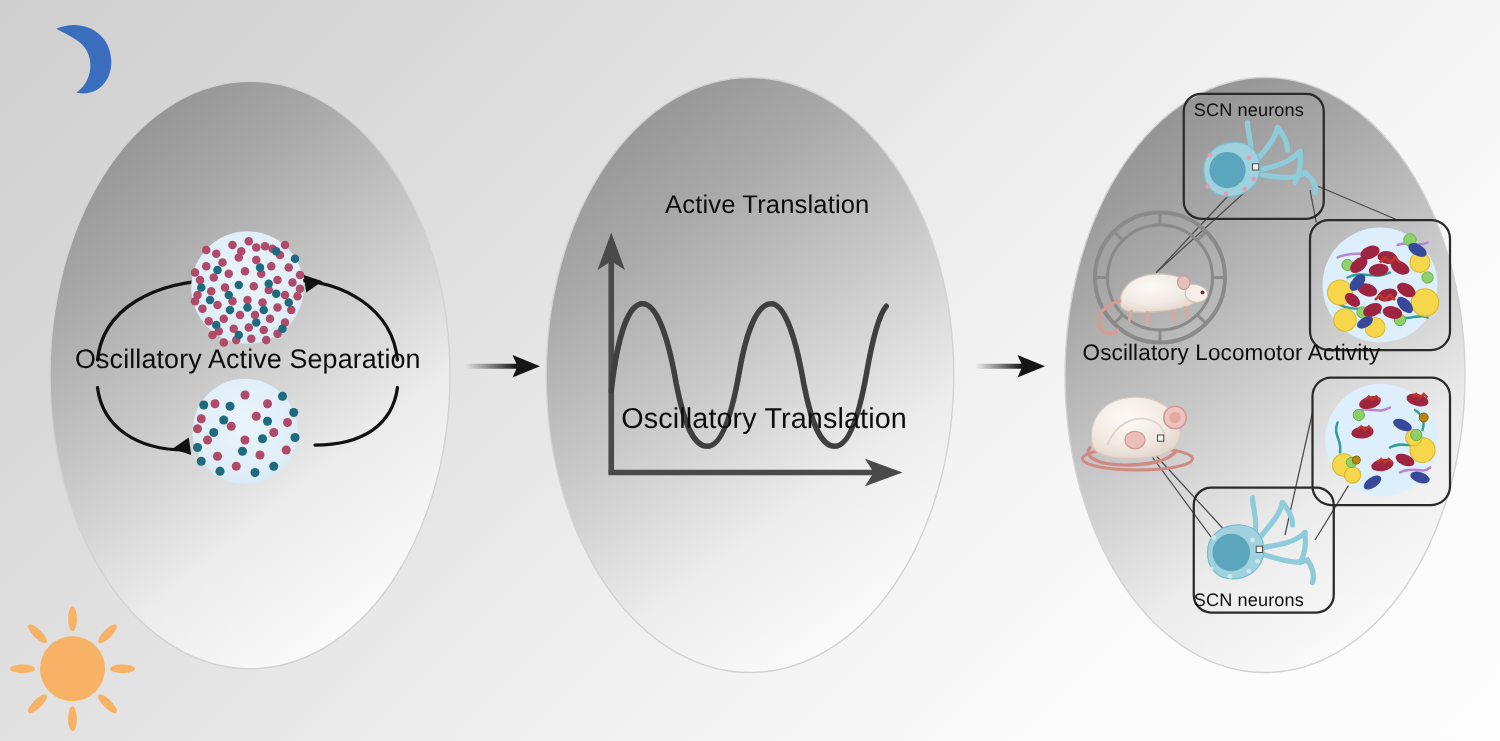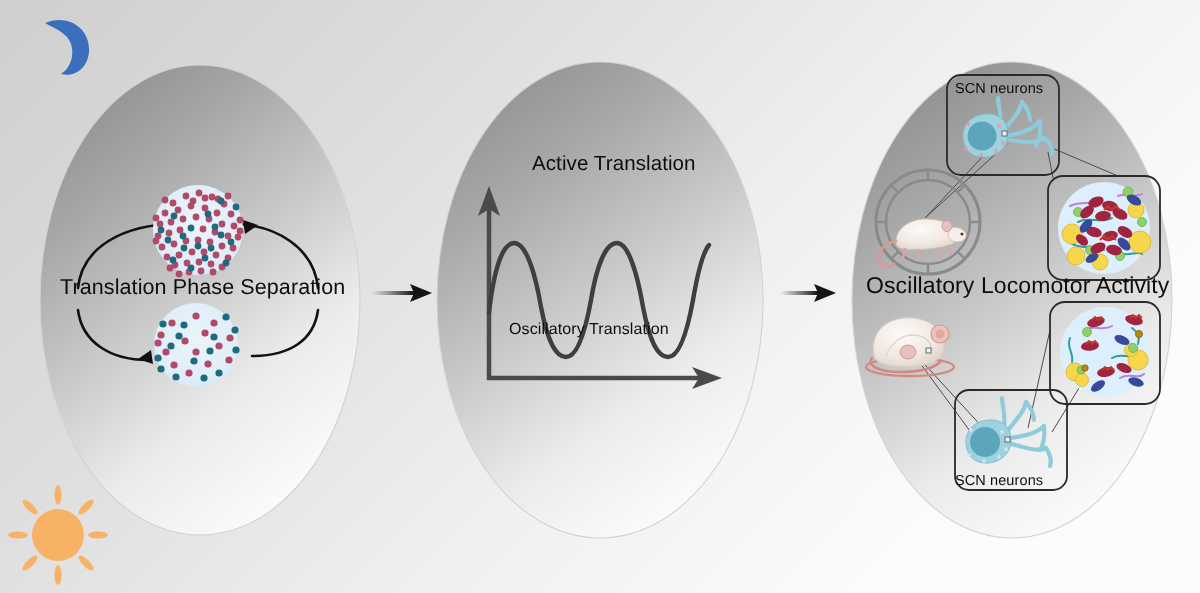--- a/index.html
+++ b/index.html
@@ -13,23 +13,23 @@
     background:linear-gradient(135deg,#cfcfcf 0%, #dcdcdc 26%, #efefef 55%, #fbfbfb 80%, #fdfdfd 100%);
   }
   .layer{position:absolute;left:0;top:0;width:1200px;height:593px;}
   .lbl{
     position:absolute;font-weight:normal;color:#0d0d0d;
     white-space:nowrap;letter-spacing:.1px;
     text-rendering:geometricPrecision;
   }
   #lbl-phase-sep{left:60px;top:275px;font-size:21.5px;}
   #lbl-active{left:516px;top:152px;font-size:20.5px;margin-left:16px;}
-  #lbl-osc-trans{left:497px;top:321px;font-size:16px;margin-left:12px;}
+  #lbl-osc-trans{left:497px;top:321px;font-size:23px;}
   #lbl-inactive{left:516px;top:392px;font-size:20.5px;}
-  #lbl-locomotor{left:866px;top:272px;font-size:23px;}
+  #lbl-locomotor{left:866px;top:272px;font-size:18px;}
   #lbl-scn-top{left:955px;top:81px;font-size:14.5px;}
   #lbl-scn-bottom{left:955px;top:473px;font-size:14.5px;}
 </style>
 </head>
 <body>
 
 <div id="figure">
 
   <svg class="layer" viewBox="0 0 1200 593">
     <defs>
@@ -452,21 +452,21 @@
         <ellipse cx="18" cy="535" rx="10" ry="3.5"></ellipse>
         <ellipse cx="98" cy="535" rx="10" ry="3.5"></ellipse>
         <ellipse cx="30" cy="507" rx="3.5" ry="10" transform="rotate(-45 30 507)"></ellipse>
         <ellipse cx="86" cy="563" rx="3.5" ry="10" transform="rotate(-45 86 563)"></ellipse>
         <ellipse cx="86" cy="507" rx="3.5" ry="10" transform="rotate(45 86 507)"></ellipse>
         <ellipse cx="30" cy="563" rx="3.5" ry="10" transform="rotate(45 30 563)"></ellipse>
       </g>
     </g>
   </svg>
 
-  <div class="lbl" id="lbl-phase-sep">Translation Phase Separation</div>
+  <div class="lbl" id="lbl-phase-sep">Oscillatory Active Separation</div>
 
   <div class="lbl" id="lbl-active">Active Translation</div>
 
   <div class="lbl" id="lbl-osc-trans">Oscillatory Translation</div>
 
 
   <div class="lbl" id="lbl-locomotor">Oscillatory Locomotor Activity</div>
 
   <div class="lbl" id="lbl-scn-top">SCN neurons</div>
 

